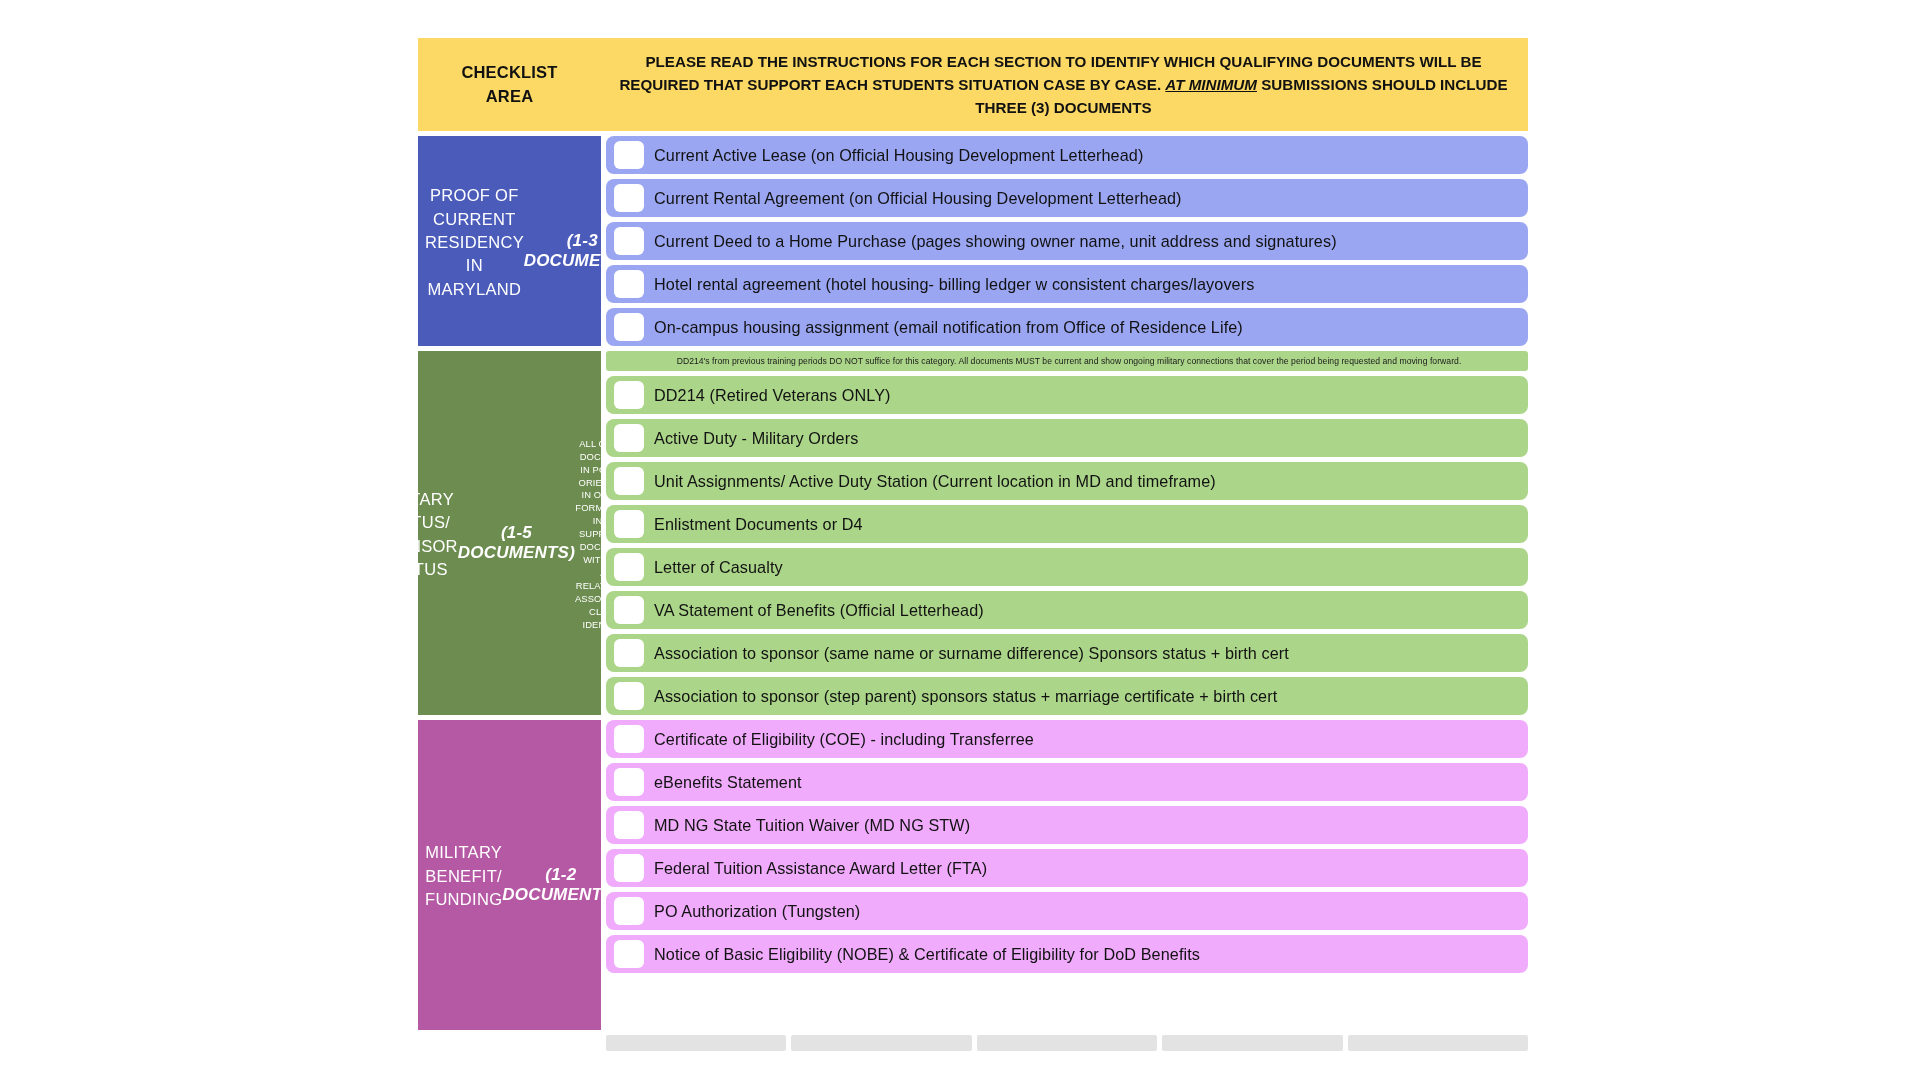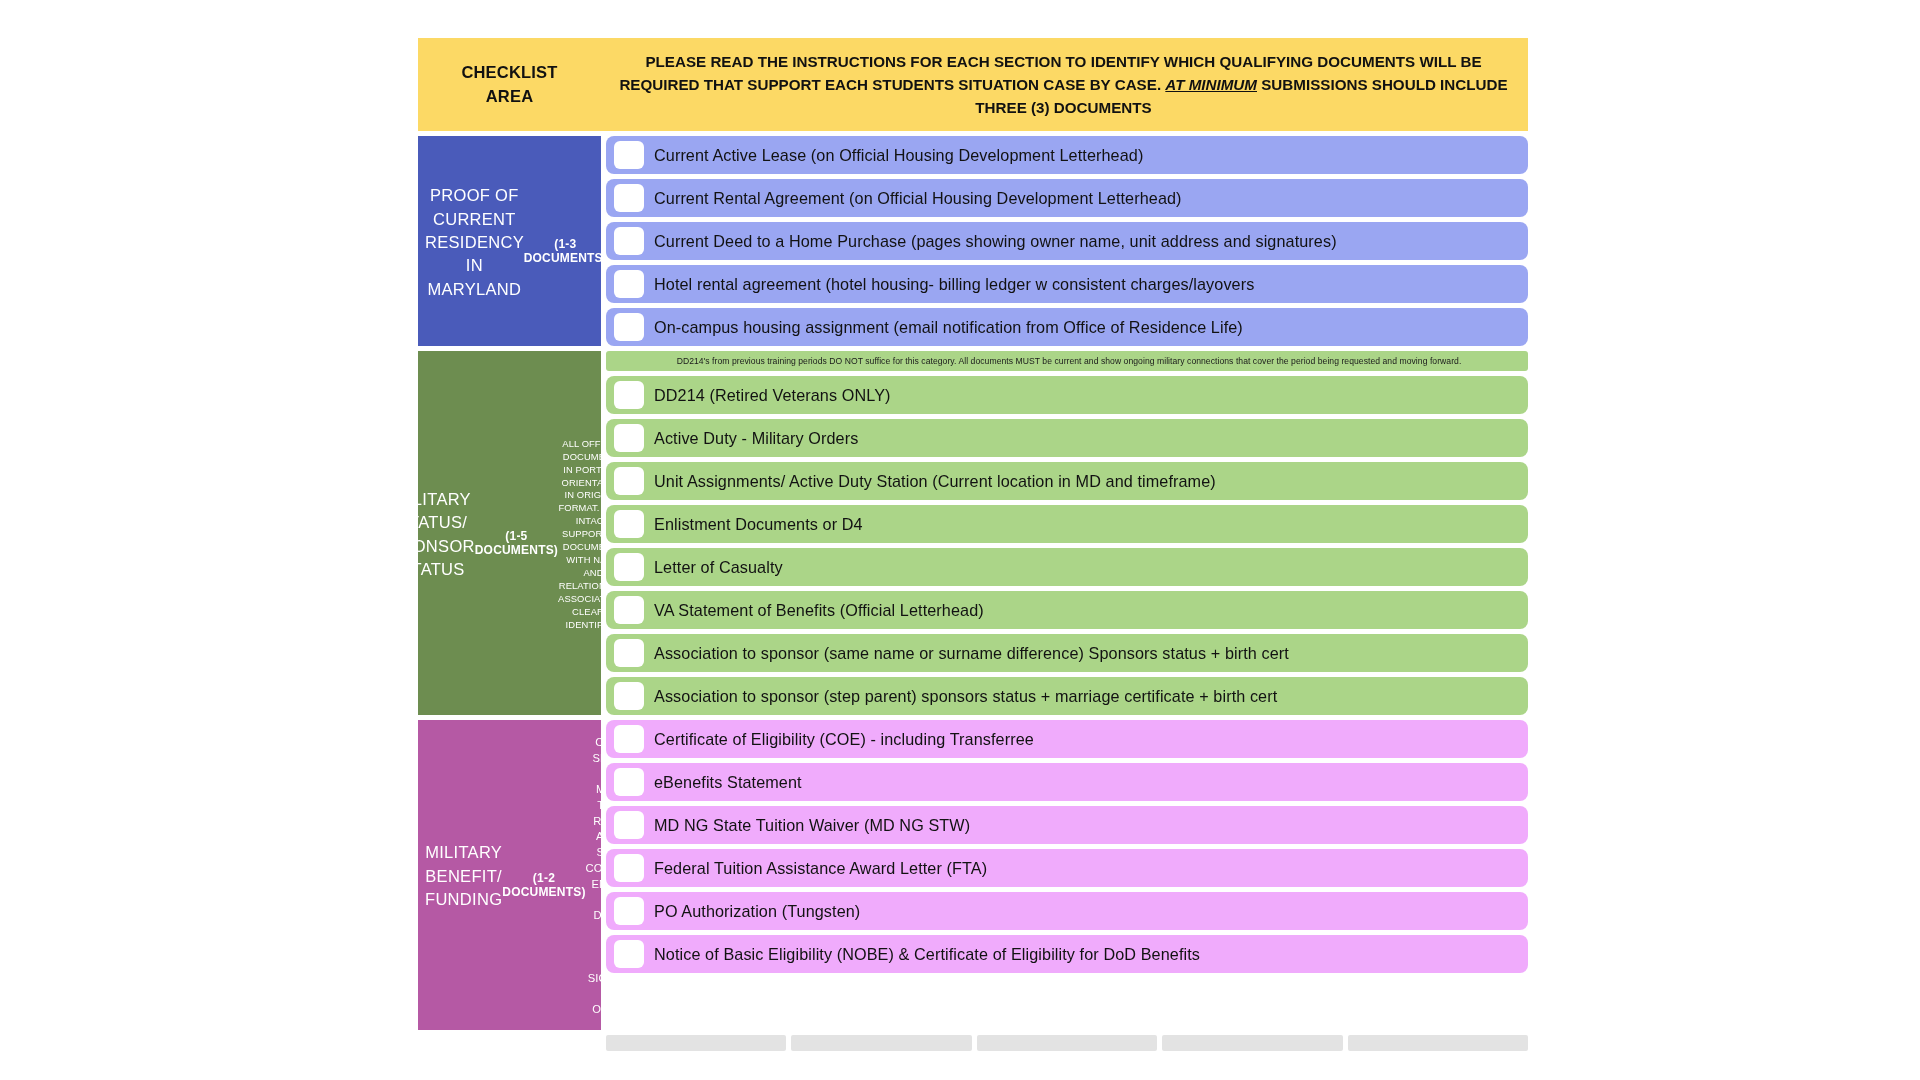--- a/index.html
+++ b/index.html
@@ -77,24 +77,25 @@
     display: flex;
     flex-direction: row;
     align-items: center;
   }
   .cat-title {
     font-size: 16.5px;
     line-height: 1.42;
     letter-spacing: .3px;
   }
   .cat-count {
-    font-size: 12px;
+    font-size: 17px;
     font-weight: bold;
     letter-spacing: .2px;
     margin-top: 16px;
+    font-style: italic;
   }
   .cat-note {
     font-size: 12.6px;
     line-height: 1.40;
     letter-spacing: .1px;
   }
   .cat-note.tiny { font-size: 9.4px; line-height: 1.38; }
   .cat-note.small { font-size: 11.2px; line-height: 1.40; }
 
   .rows-col {

